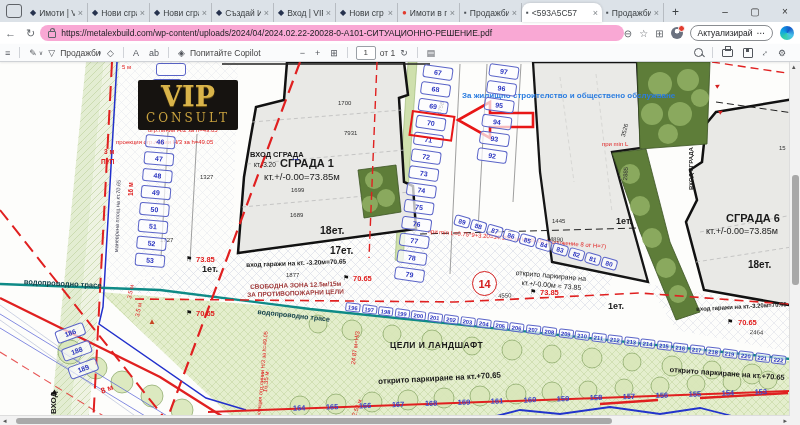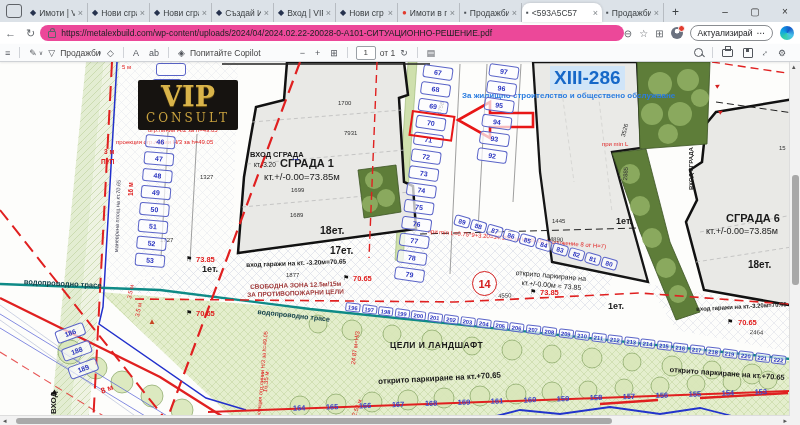--- a/index.html
+++ b/index.html
@@ -14,21 +14,21 @@
   .tab .fav{font-size:8px;flex:0 0 auto;}
   .fav-navy .fav{color:#26324e}.fav-red .fav{color:#e23b2e}.fav-dark .fav{color:#4a4f55}
   .tab .tlab{flex:1;overflow:hidden;white-space:nowrap;}
   .tab .tclose{flex:0 0 auto;color:#80868b;font-size:9px;}
   .newtab{font-size:12px;color:#3c4043;margin:0 0 3px 8px;}
   .wctrls{position:absolute;right:0;top:0;height:22px;display:flex;align-items:center;}
   .wctrls span{width:30px;text-align:center;font-size:10px;color:#333;}
   
   .addrbar{position:absolute;left:0;top:22px;width:800px;height:22px;background:#fff;border-bottom:1px solid #e3e5e8;display:flex;align-items:center;}
   .navic{font-size:11px;color:#5f6368;margin:0 5px;}
-  .urlpill{display:flex;align-items:center;gap:5px;background:#ec4899;border-radius:10px;height:16px;padding:0 8px;width:585px;overflow:hidden;}
+  .urlpill{display:flex;align-items:center;gap:5px;background:#f9a8d4;border-radius:10px;height:16px;padding:0 8px;width:585px;overflow:hidden;}
   .ic-lock{width:6px;height:5px;border:1px solid #5f6368;border-radius:1px;position:relative;margin-top:3px;}
   .ic-lock::before{content:"";position:absolute;left:0.5px;top:-4px;width:3px;height:3px;border:1px solid #5f6368;border-bottom:none;border-radius:3px 3px 0 0;}
   .urltext{font-size:8.5px;color:#202124;white-space:nowrap;}
   .addr-right{display:flex;align-items:center;gap:7px;margin-left:auto;margin-right:6px;}
   .addr-right .aic{font-size:10px;color:#5f6368;}
   .avatar{width:12px;height:12px;border-radius:50%;background:radial-gradient(circle at 50% 35%,#fff 0 2px,#6b7280 2.6px);position:relative;background-color:#6b7280;}
   .avatar .dot{position:absolute;right:-2px;top:-2px;width:5px;height:5px;border-radius:50%;background:#e23b2e;border:1px solid #fff;}
   .updbtn{display:flex;align-items:center;gap:4px;border:1px solid #8a8d91;border-radius:9px;height:14px;padding:0 7px;font-size:8.5px;color:#202124;}
   .edgelogo{width:14px;height:14px;border-radius:50%;background:conic-gradient(from 210deg,#35d0a5,#0ca0e8,#1559c8,#49c3eb,#35d0a5);}
   
@@ -316,21 +316,20 @@
       </g>
 
       <path d="M533,51 L490,51 L490,40 L458,58 L490,76 L490,65 L533,65 Z" fill="rgba(255,255,255,0.55)" stroke="#e81717" stroke-width="2.6"></path>
     </svg>
 
     <div class="logo">
       <div class="l1">VIP</div>
       <div class="l2">CONSULT</div>
     </div>
 
-    <div class="parcelid">XIII-286</div>
     <div class="L bold" style="left:462px;top:30px;font-size:8px;color:#2b7de0;">За жилищно строителство и обществено обслужване</div>
 
     <div class="L bold" style="left:280px;top:96px;font-size:11px;">СГРАДА 1</div>
     <div class="L" style="left:264px;top:110px;font-size:9.5px;">кт.+/-0.00=73.85м</div>
     <div class="L bold" style="left:320px;top:163px;font-size:10.5px;">18ет.</div>
     <div class="L bold" style="left:330px;top:184px;font-size:10px;">17ет.</div>
     <div class="L bold" style="left:726px;top:151px;font-size:11px;">СГРАДА 6</div>
     <div class="L" style="left:706px;top:165px;font-size:9px;">кт.+/-0.00=73.85м</div>
     <div class="L bold" style="left:748px;top:198px;font-size:10px;">18ет.</div>
     <div class="L bold" style="left:616px;top:155px;font-size:9px;">1ет.</div>

